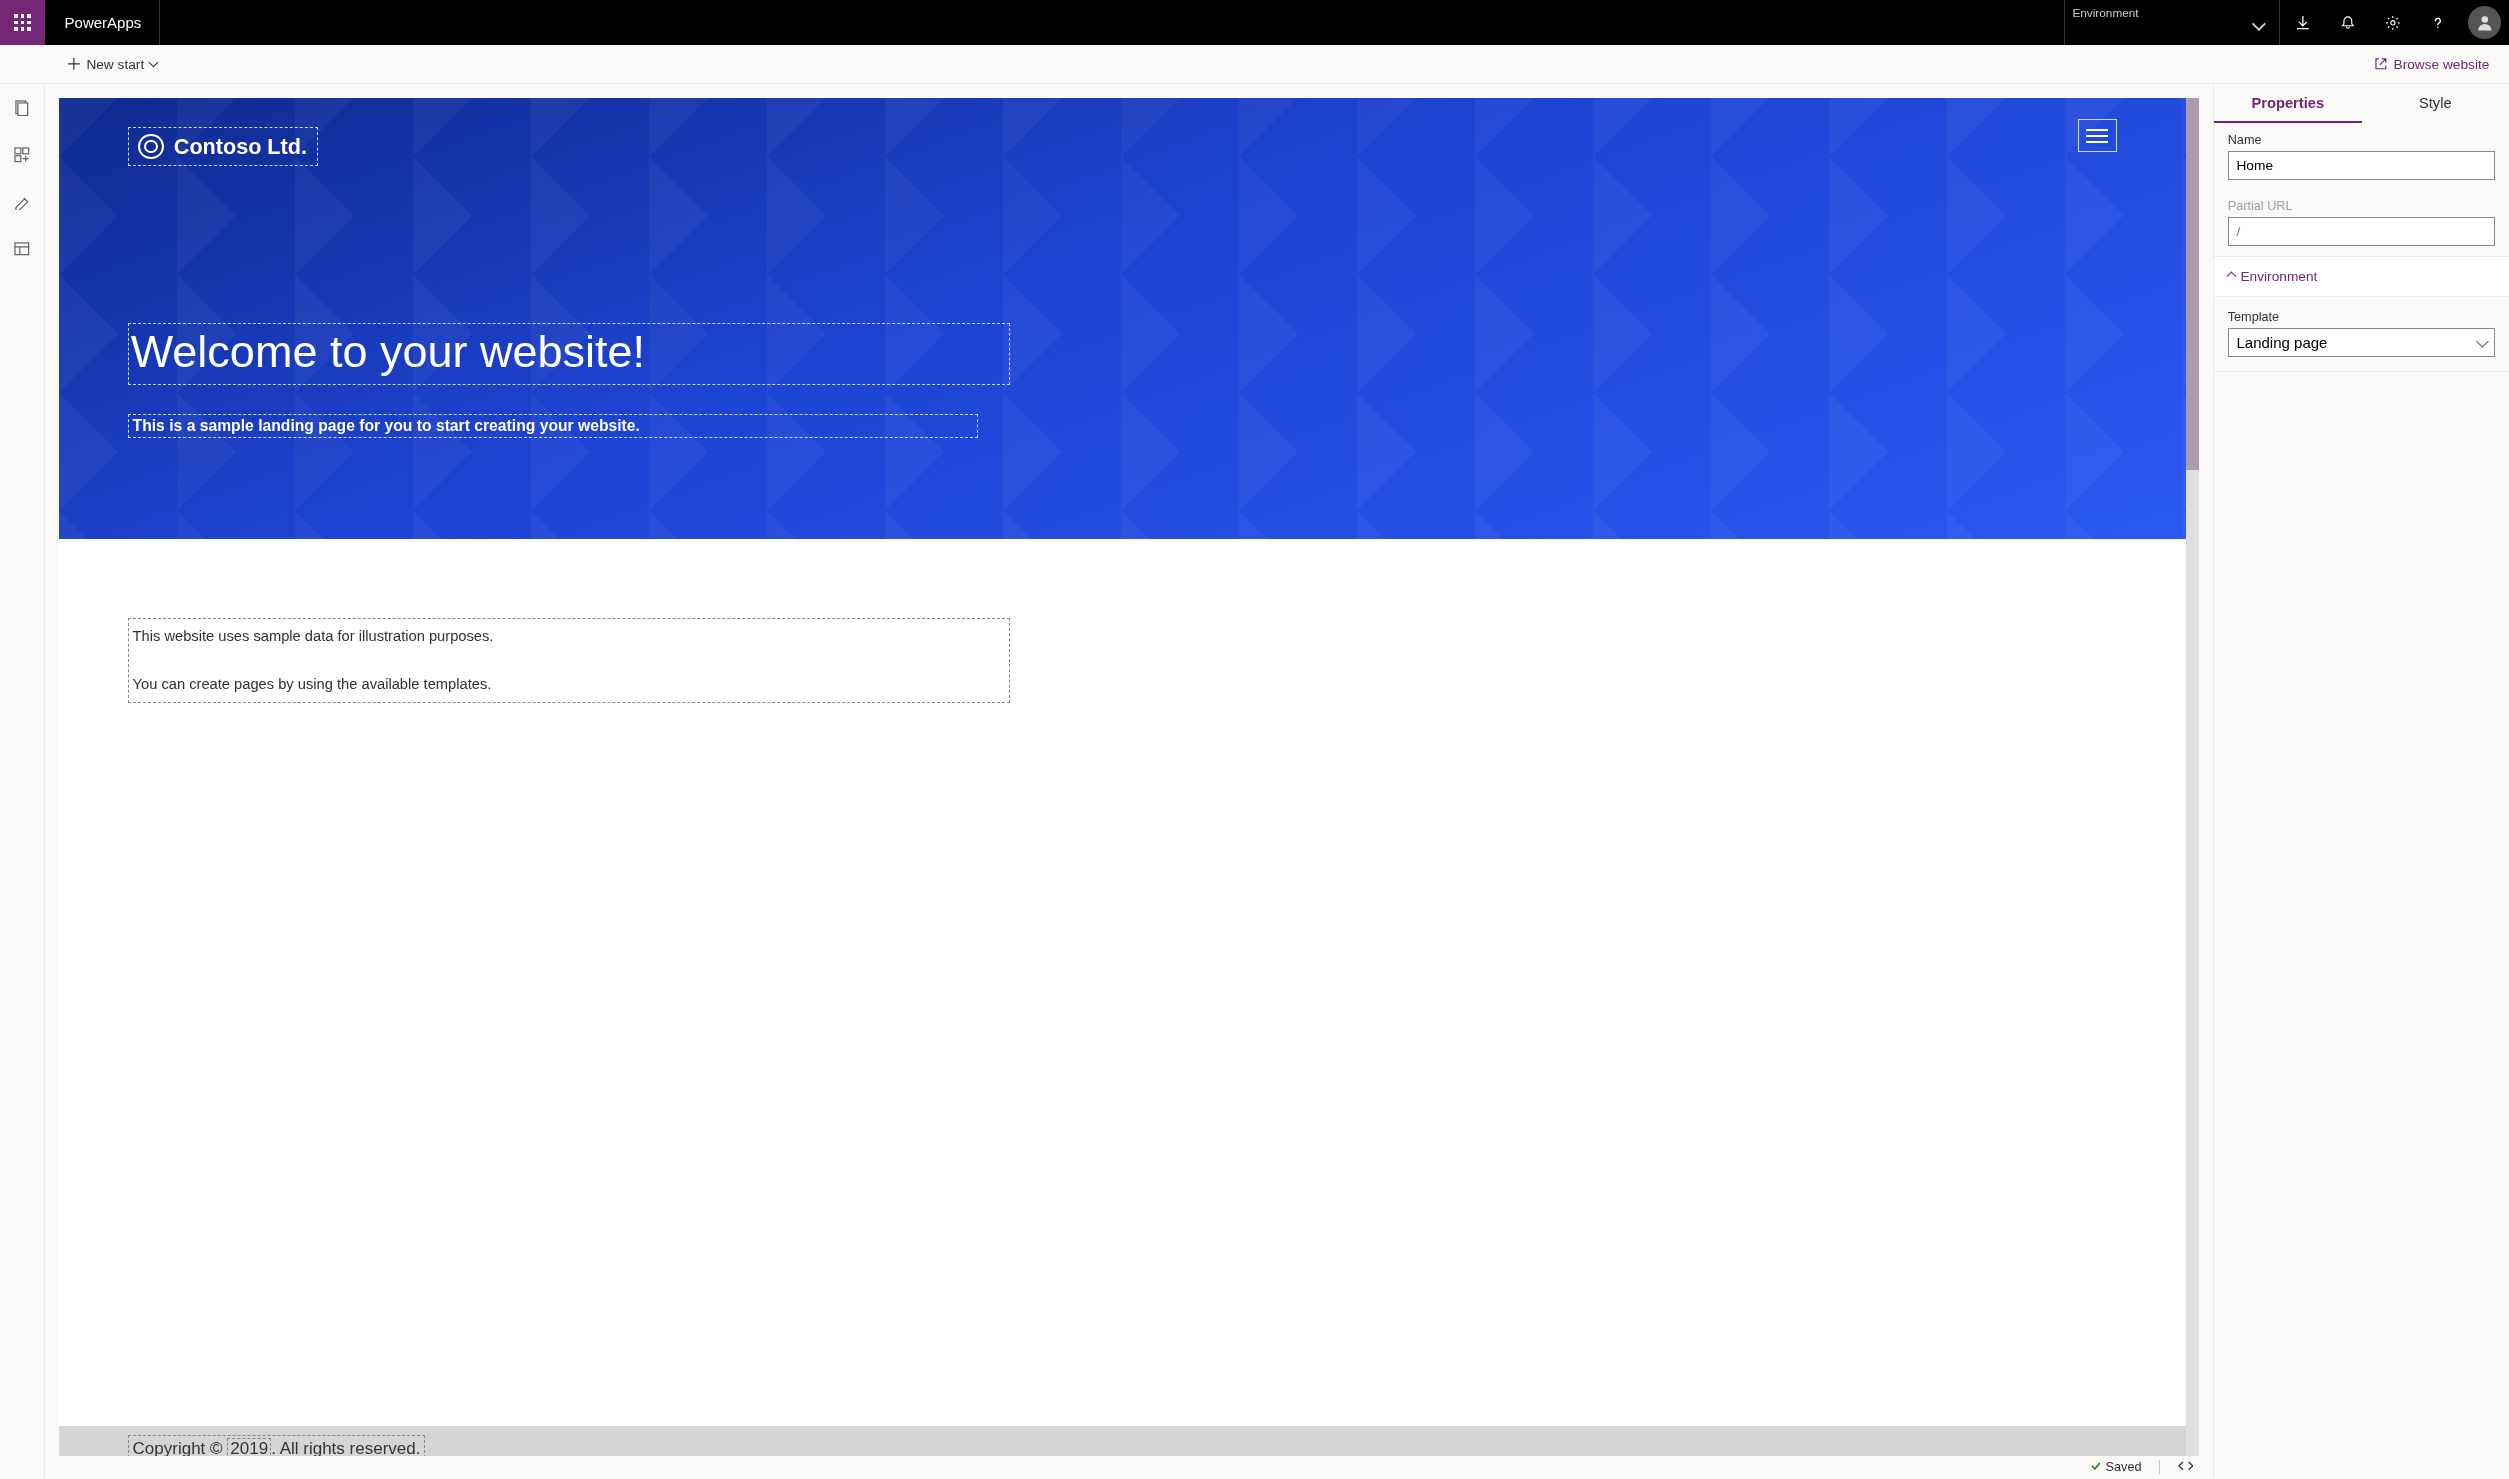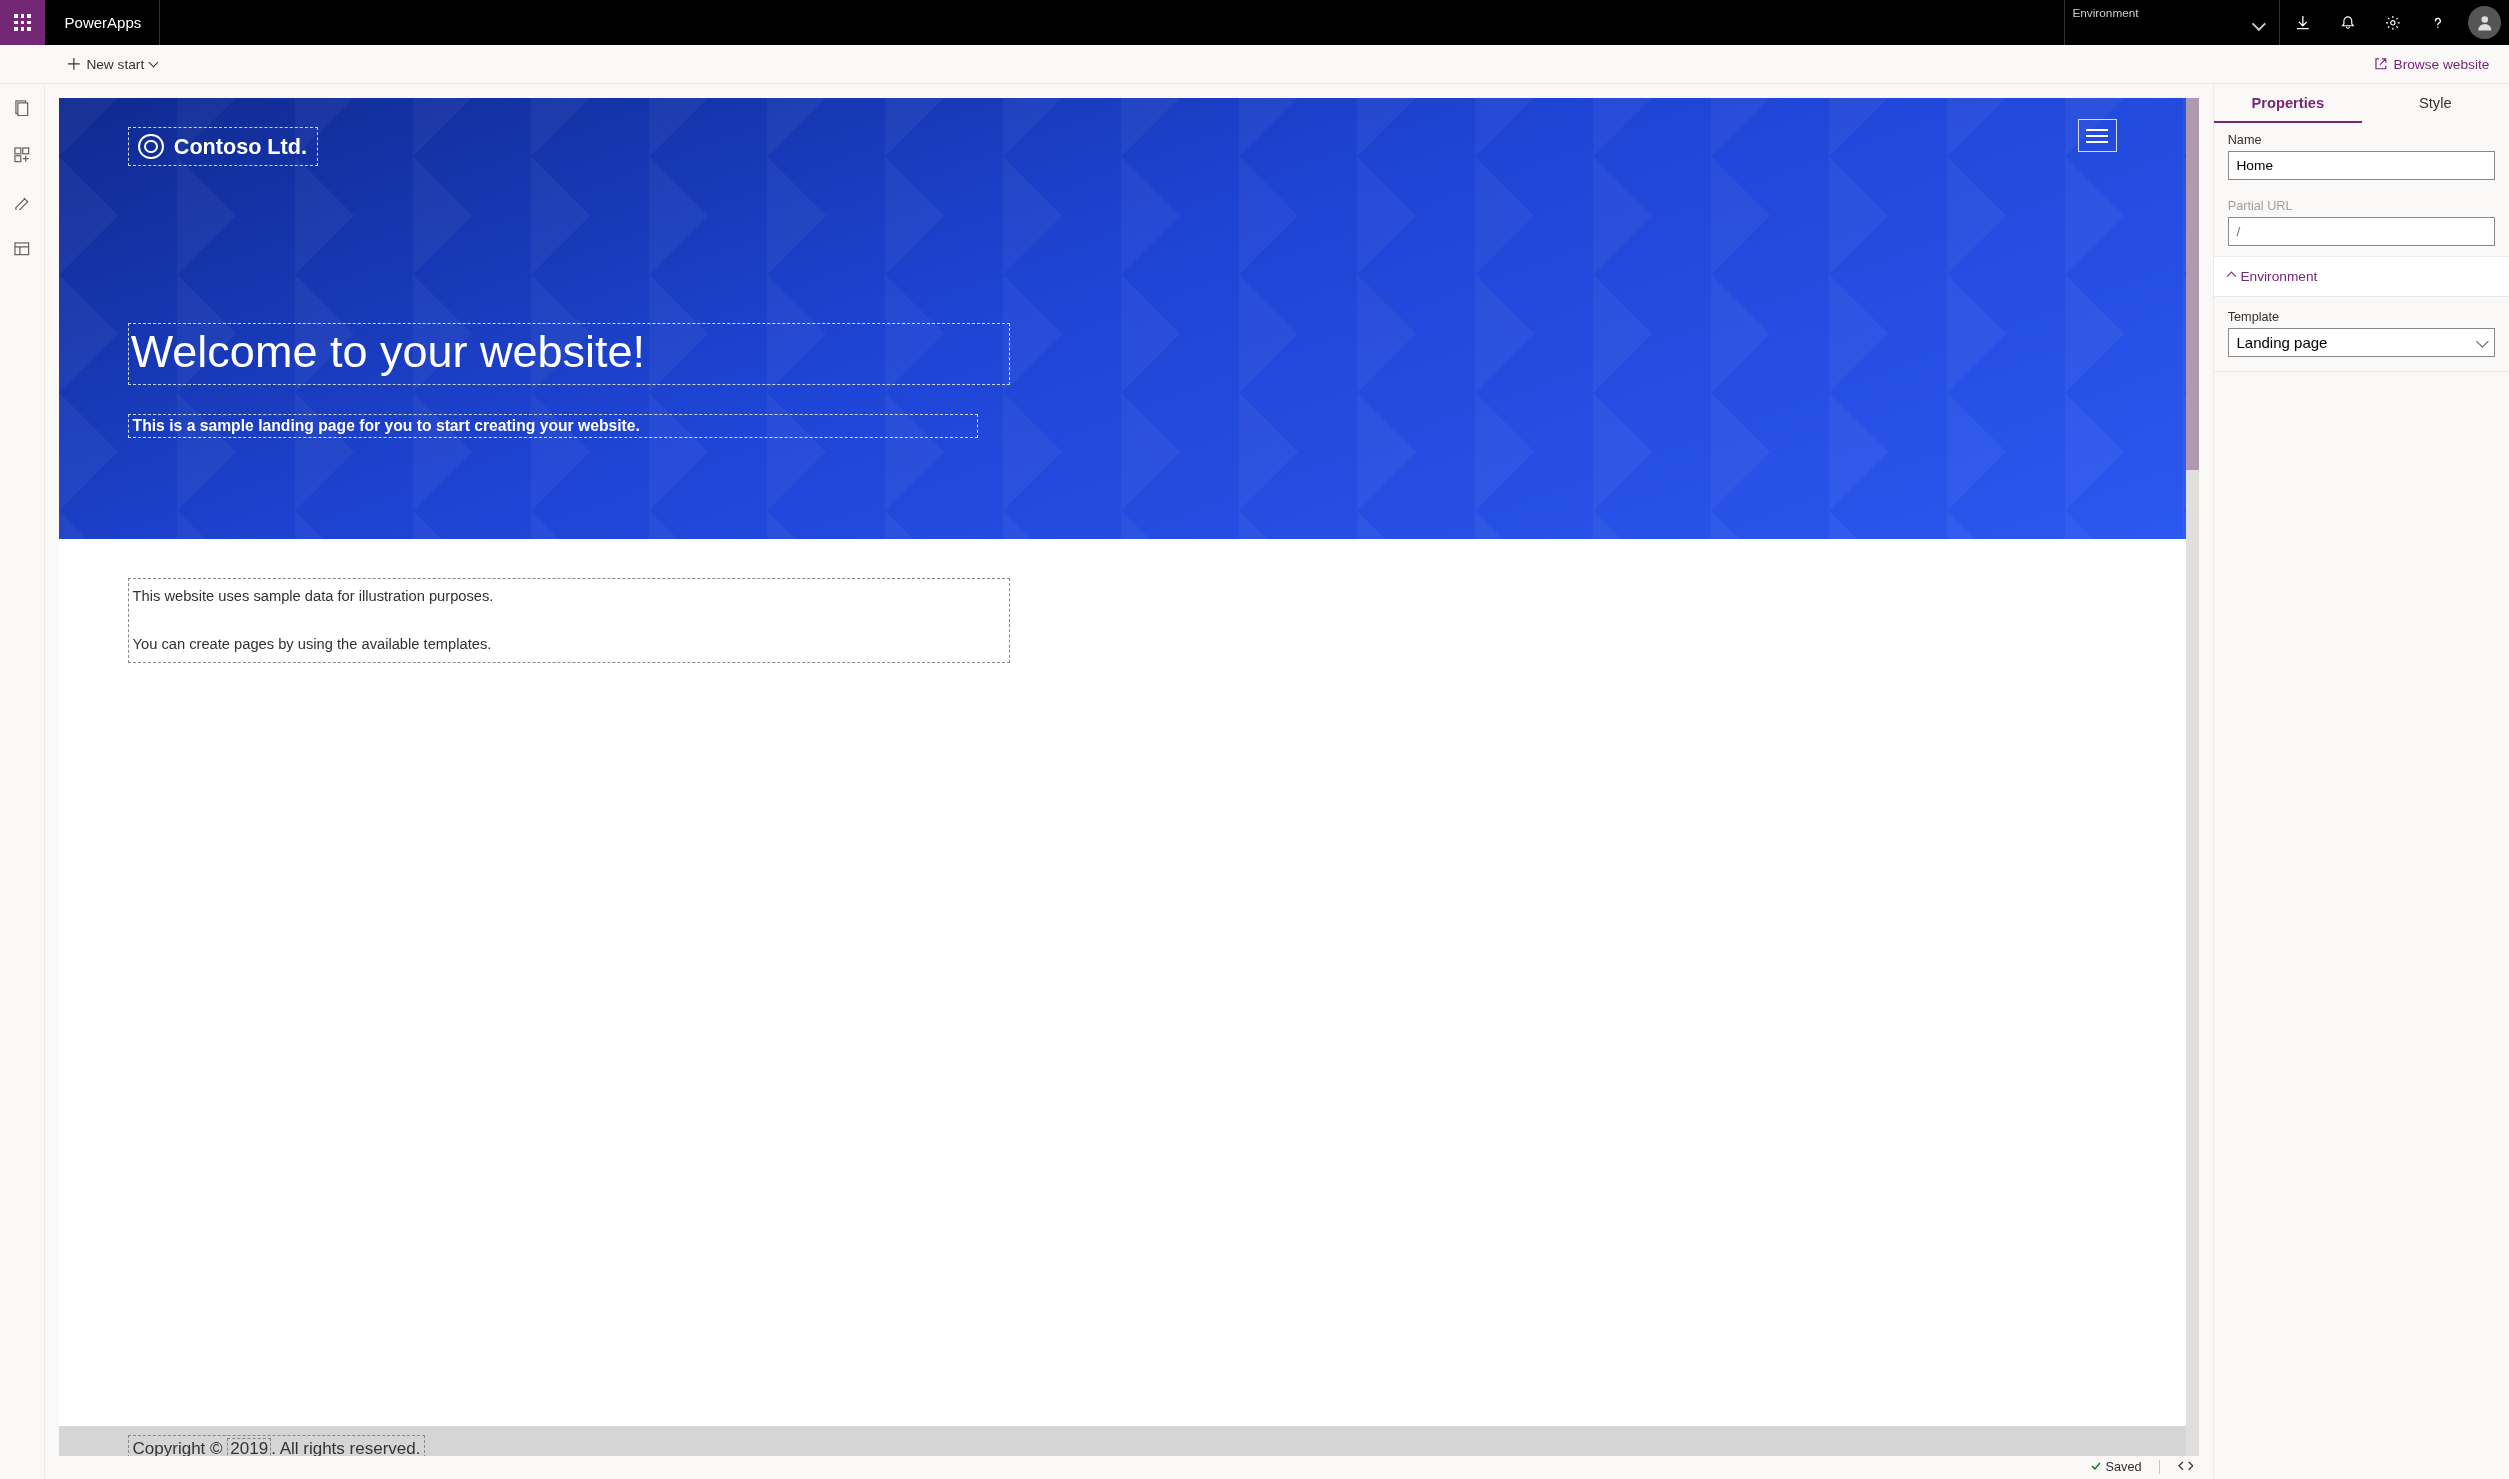--- a/index.html
+++ b/index.html
@@ -139,21 +139,21 @@
     right: 0; width: 13.7px;
     top: 0; height: 372px;
     background: #8c6d91;
     opacity: .6;
   }
 
   
   .site {
     position: absolute;
     left: 0; right: 13.7px; top: 0; bottom: 0;
-    display: flex; flex-direction: column;
+    display: flex; flex-direction: column; gap: 40px;
   }
   .hero {
     height: 441px;
     background:
       linear-gradient(135deg, rgba(255,255,255,.04) 25%, transparent 25%) 0 0/118px 118px,
       linear-gradient(45deg, rgba(255,255,255,.04) 25%, transparent 25%) 0 0/118px 118px,
       linear-gradient(160deg, #0f2a8f 0%, #1e44d4 45%, #2b58f0 100%);
     color: #fff;
     padding: 29px 69px 29px 69px;
     position: relative;

